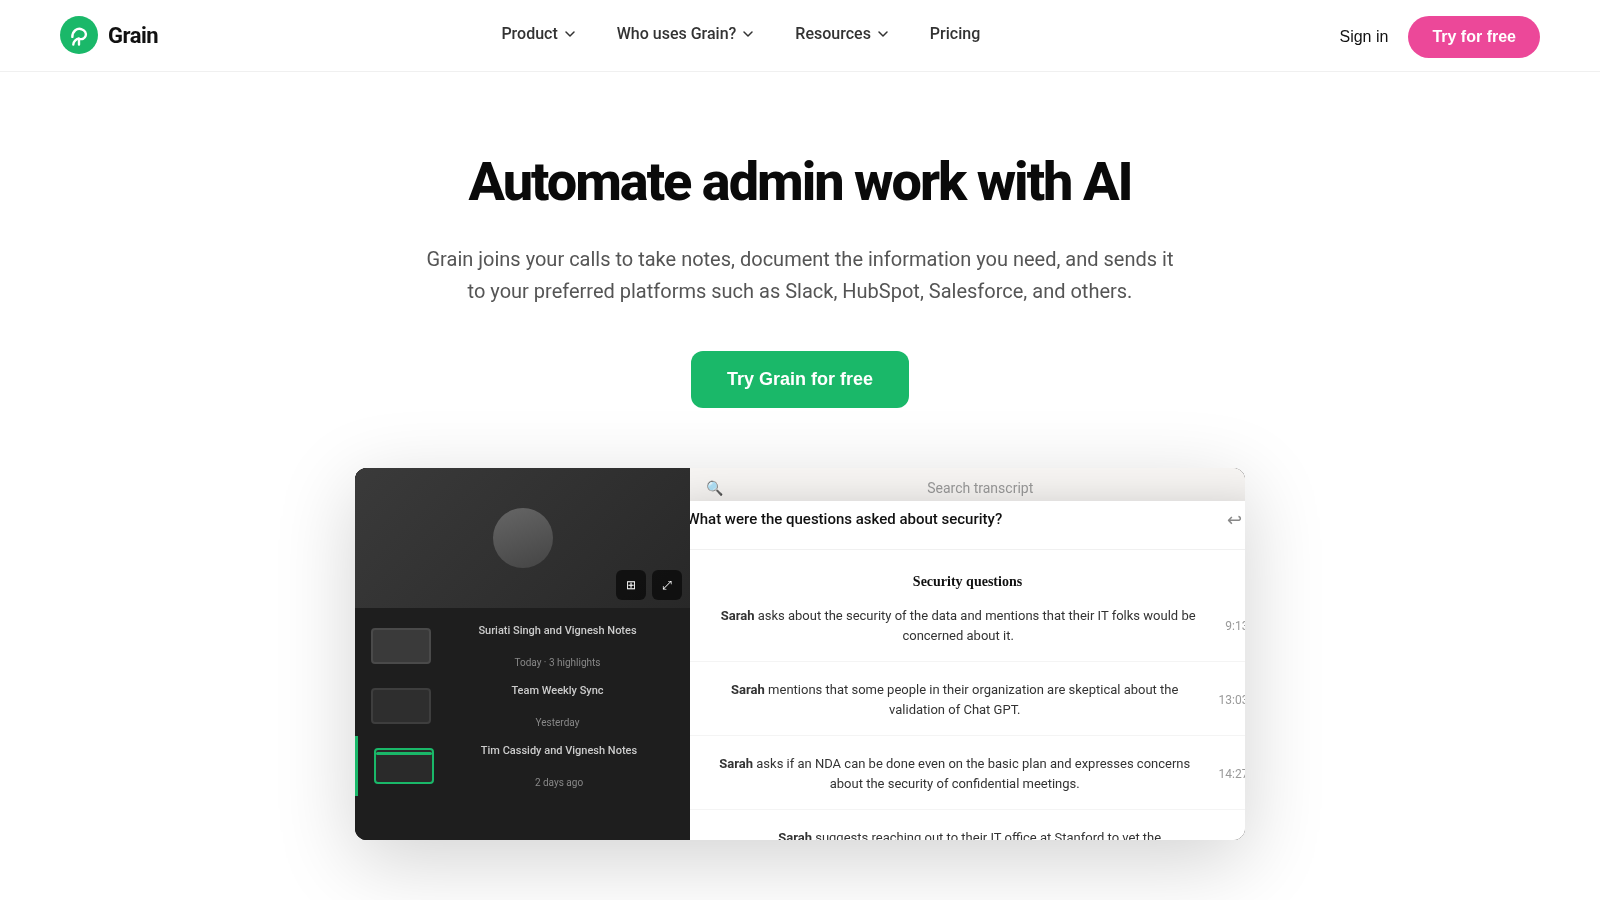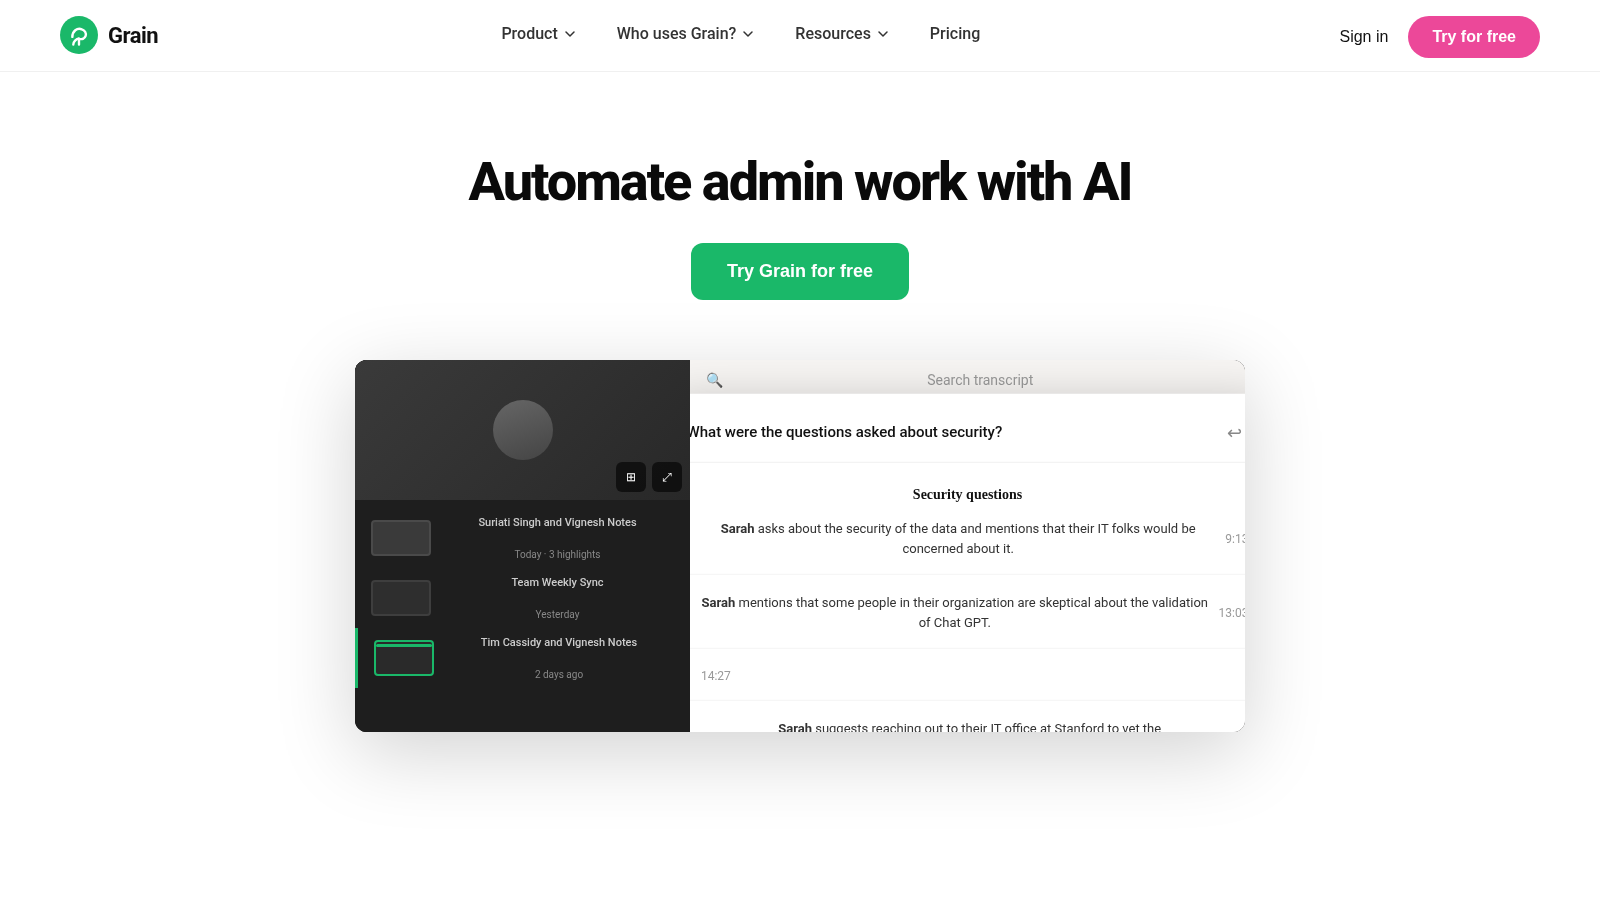--- a/index.html
+++ b/index.html
@@ -258,21 +258,21 @@
       background: #fff;
       border-radius: 16px;
       box-shadow: 0 8px 50px rgba(0,0,0,0.22);
       z-index: 10;
       overflow: hidden;
     }
     .ai-popup-header {
       display: flex;
       align-items: center;
       justify-content: space-between;
-      padding: 24px 24px 16px;
+      padding: 4px 24px 16px;
       border-bottom: 1px solid #f0f0f0;
     }
     .ai-question {
       font-size: 15px;
       font-weight: 500;
       color: #111;
     }
     .ai-popup-icon {
       width: 28px;
       height: 28px;
@@ -289,21 +289,21 @@
     .ai-section-title {
       font-size: 14px;
       font-weight: 700;
       color: #111;
       margin-bottom: 16px;
       font-family: Liberation Serif, serif;
     }
     .ai-list-item {
       display: flex;
       align-items: flex-start;
-      gap: 10px;
+      gap: 20px;
       margin-bottom: 18px;
       padding-bottom: 16px;
       border-bottom: 1px solid #f4f4f4;
     }
     .ai-list-item:last-child { border-bottom: none; margin-bottom: 0; }
     .ai-bullet {
       color: #111;
       font-size: 13px;
       margin-top: 2px;
       flex-shrink: 0;
@@ -380,20 +380,21 @@
   </div>
 
   <div class="nav-right">
     <button class="sign-in-btn">Sign in</button>
     <button class="try-free-btn">Try for free</button>
   </div>
 </nav>
 
 <section class="hero">
   <h1 class="hero-title">Automate admin work with AI</h1>
+  <p class="hero-subtitle">Grain joins your calls to take notes, document the information you need, and sends it to your preferred platforms such as Slack, HubSpot, Salesforce, and others.</p>
   <button class="hero-cta">Try Grain for free</button>
 
   <div class="product-screenshot">
     <div class="screenshot-inner">
 
       <div class="screenshot-left">
         <div class="video-preview">
           <div class="video-preview-bg">
 
             <div style="position:absolute;top:50%;left:50%;transform:translate(-50%,-50%);width:60px;height:60px;border-radius:50%;background:#555;overflow:hidden;">
@@ -463,20 +464,24 @@
               <span class="ai-bullet">•</span>
               <span class="ai-item-text">
                 <span class="ai-item-bold">Sarah</span>
                 <span> mentions that some people in their organization are skeptical about the validation of Chat GPT.</span>
               </span>
               <span class="ai-timestamp">13:03</span>
             </div>
 
             <div class="ai-list-item">
               <span class="ai-bullet">•</span>
+              <span class="ai-item-text">
+                <span class="ai-item-bold">Sarah</span>
+                <span> asks if an NDA can be done even on the basic plan and expresses concerns about the security of confidential meetings.</span>
+              </span>
               <span class="ai-timestamp">14:27</span>
             </div>
 
             <div class="ai-list-item">
               <span class="ai-bullet">•</span>
               <span class="ai-item-text">
                 <span class="ai-item-bold">Sarah</span>
                 <span> suggests reaching out to their IT office at Stanford to vet the</span>
               </span>
               <span class="ai-timestamp"></span>

